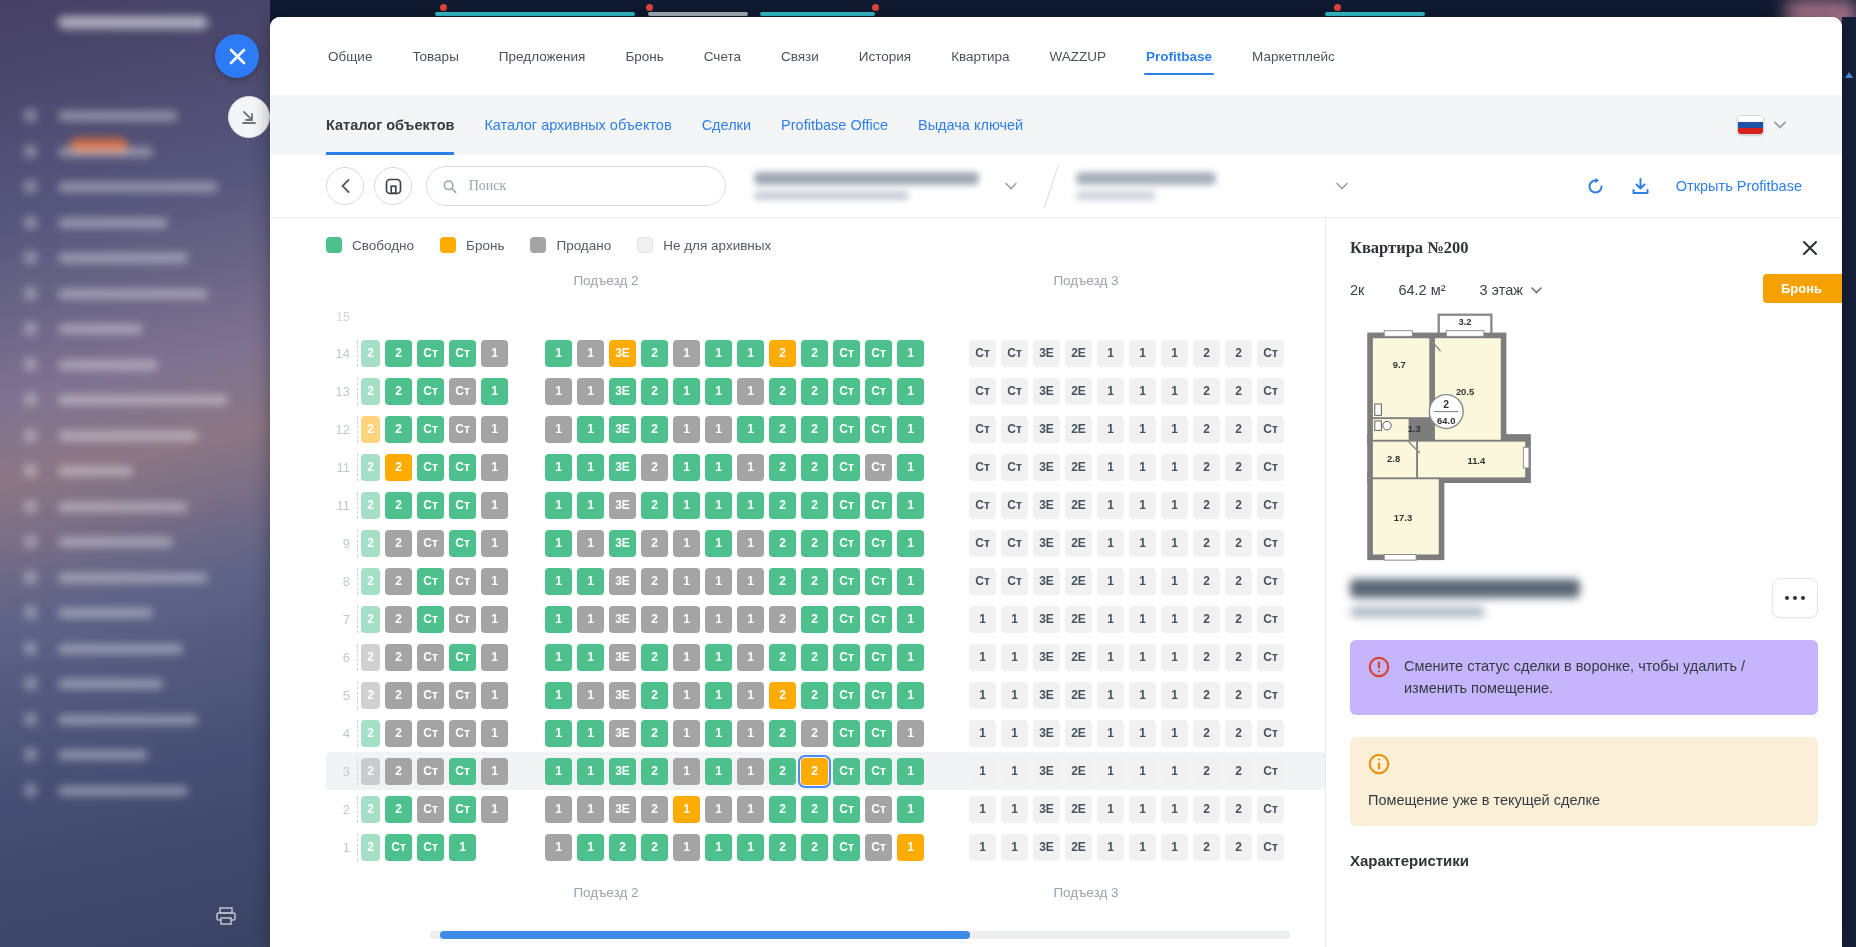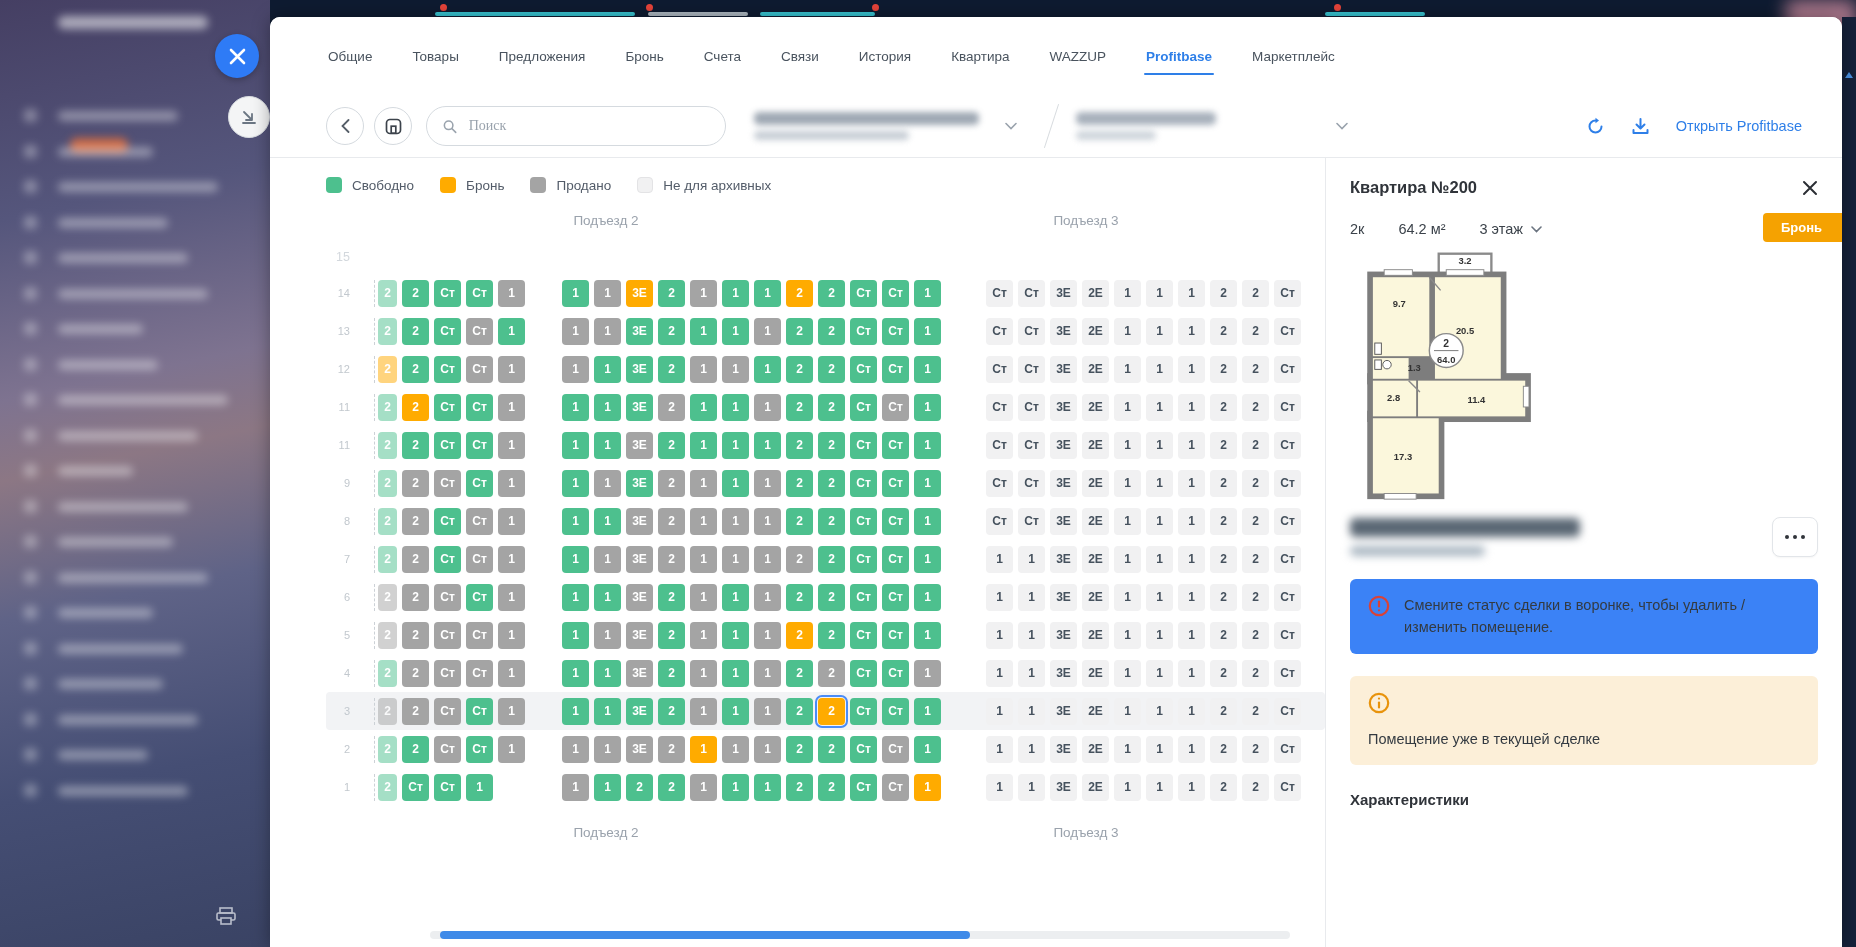--- a/index.html
+++ b/index.html
@@ -80,55 +80,55 @@
   .lg-item{display:flex;align-items:center;gap:10px;font-size:13.5px;color:#535c69;}
   .lg-sw{width:16px;height:16px;border-radius:4px;flex:0 0 auto;}
 
   .caps{display:flex;height:40px;align-items:center;color:#9aa2ac;font-size:13.5px;margin-top:2px;}
   .caps .c1{width:560px;text-align:center;}
   .caps .c2{width:320px;margin-left:40px;text-align:center;}
   .floor15{height:34px;display:flex;align-items:center;color:#d3d8dd;font-size:12.5px;padding-left:10px;}
 
   .grow{display:flex;align-items:center;height:38px;border-radius:4px;}
   .grow.hl{background:#f2f3f5;}
-  .floor{width:24px;margin-right:24px;text-align:right;color:#c2c8ce;font-size:11px;flex:0 0 auto;}
+  .floor{width:24px;margin-right:7px;text-align:right;color:#c2c8ce;font-size:13px;flex:0 0 auto;}
   .cut{width:0;height:27px;border-left:1px dashed #ccd1d6;margin-right:3px;flex:0 0 auto;}
   .cell{width:27px;height:27px;border-radius:4px;margin-right:5px;display:flex;align-items:center;justify-content:center;
     font-size:12px;font-weight:700;color:#fff;cursor:pointer;flex:0 0 auto;}
   .c-g{background:#4dc08e;}
   .c-b{background:#ffab00;}
   .c-s{background:#a4a4a4;}
   .c-n{background:#f1f1f2;color:#46525e;}
   .c-partial{width:19px;opacity:.5;}
   .c-e{visibility:hidden;}
   .gapB{margin-left:32px;}
   .gapC{margin-left:40px;}
   .sel{outline:2px solid #4a8cf7;outline-offset:1px;}
 
   .hscroll{position:absolute;left:160px;bottom:8px;width:860px;height:8px;border-radius:4px;background:#eceef0;}
   .hthumb{position:absolute;left:10px;top:0;width:530px;height:8px;border-radius:4px;background:#3f8ae8;cursor:pointer;}
 
   
   .panel{flex:1;border-left:1px solid #e8eaed;position:relative;padding:20px 0 0 24px;overflow:hidden;}
-  .p-head{display:flex;align-items:center;padding-right:24px;}
+  .p-head{display:flex;align-items:center;padding-right:24px;font-family:Liberation Serif, serif;}
   .p-title{font-size:16.5px;font-weight:700;color:#30343a;}
   .p-close{margin-left:auto;cursor:pointer;display:flex;}
   .p-info{display:flex;align-items:center;margin-top:18px;font-size:14.5px;color:#3c434b;gap:34px;position:relative;height:28px;}
   .p-floor{display:flex;align-items:center;gap:8px;cursor:pointer;}
   .badge{position:absolute;right:0;top:-2px;background:#f5a201;color:#fff;font-size:13px;font-weight:700;
     padding:7px 20px 7px 18px;border-radius:4px 0 0 4px;}
   .plan-wrap{display:flex;justify-content:flex-start;margin-top:6px;}
   .price-row{display:flex;align-items:center;margin-top:16px;padding-right:24px;}
   .price-bars{display:flex;flex-direction:column;gap:9px;filter:blur(4px);}
   .menu-btn{margin-left:auto;width:46px;height:40px;border:1px solid #e2e5e9;border-radius:8px;background:#fff;
     display:flex;align-items:center;justify-content:center;gap:4px;cursor:pointer;box-shadow:0 1px 2px rgba(0,0,0,.04);}
   .menu-btn i{width:4px;height:4px;border-radius:50%;background:#30343a;}
   .warn{margin:22px 24px 0 0;border-radius:6px;padding:15px 18px;display:flex;gap:14px;font-size:14.5px;color:#333a41;line-height:1.5;}
   .warn .wtext{padding-top:1px;}
-  .warn1{background:#3b82f6;}
+  .warn1{background:#c4b5fd;}
   .warn2{background:#fcefd8;flex-direction:column;}
   .wicon{flex:0 0 auto;margin-top:1px;}
   .p-sec{margin-top:26px;font-size:15px;font-weight:700;color:#30343a;}
   .char-table{margin:14px 24px 0 0;}
   .ct-row{display:flex;align-items:center;height:44px;border-top:1px solid #edeef0;position:relative;}
   .ct-row:first-child{border-top:none;}
   .ct-label{width:176px;font-size:14px;color:#8a929b;flex:0 0 auto;}
   .ct-sep{width:1px;align-self:stretch;background:#e6e8eb;margin-right:22px;}
   .ct-val{font-size:14.5px;color:#30343a;}
   .blurbar{border-radius:5px;filter:blur(3px);}
@@ -266,20 +266,39 @@
       <div class="tab">Бронь</div>
       <div class="tab">Счета</div>
       <div class="tab">Связи</div>
       <div class="tab">История</div>
       <div class="tab">Квартира</div>
       <div class="tab">WAZZUP</div>
       <div class="tab active">Profitbase</div>
       <div class="tab">Маркетплейс</div>
     </div>
 
+  <div class="subnav">
+    <span id="subnav-items" style="display:flex;gap:30px;height:100%;align-items:center;">
+        <div class="sn-item active">Каталог объектов</div>
+        <div class="sn-item">Каталог архивных объектов</div>
+        <div class="sn-item">Сделки</div>
+        <div class="sn-item">Profitbase Office</div>
+        <div class="sn-item">Выдача ключей</div>
+      </span>
+    <span class="sn-right">
+      <span class="flag">
+        <div class="f-w"></div>
+          <div class="f-b"></div>
+          <div class="f-r"></div>
+      </span>
+      <svg width="12" height="8" viewBox="0 0 12 8">
+        <path d="M1 1.5 L6 6.5 L11 1.5" stroke="#9aa3ad" stroke-width="1.8" fill="none" stroke-linecap="round"></path>
+      </svg>
+    </span>
+  </div>
 
   <div class="toolbar">
     <div class="circle-btn">
       <svg width="9" height="14" viewBox="0 0 9 14">
         <path d="M7.5 1 L1.5 7 L7.5 13" stroke="#555e68" stroke-width="1.8" fill="none" stroke-linecap="round"></path>
       </svg>
     </div>
     <div class="circle-btn">
       <svg width="17" height="17" viewBox="0 0 17 17">
         <rect x="1.5" y="1.5" width="14" height="14" rx="3.5" fill="none" stroke="#3c434b" stroke-width="1.7"></rect>

